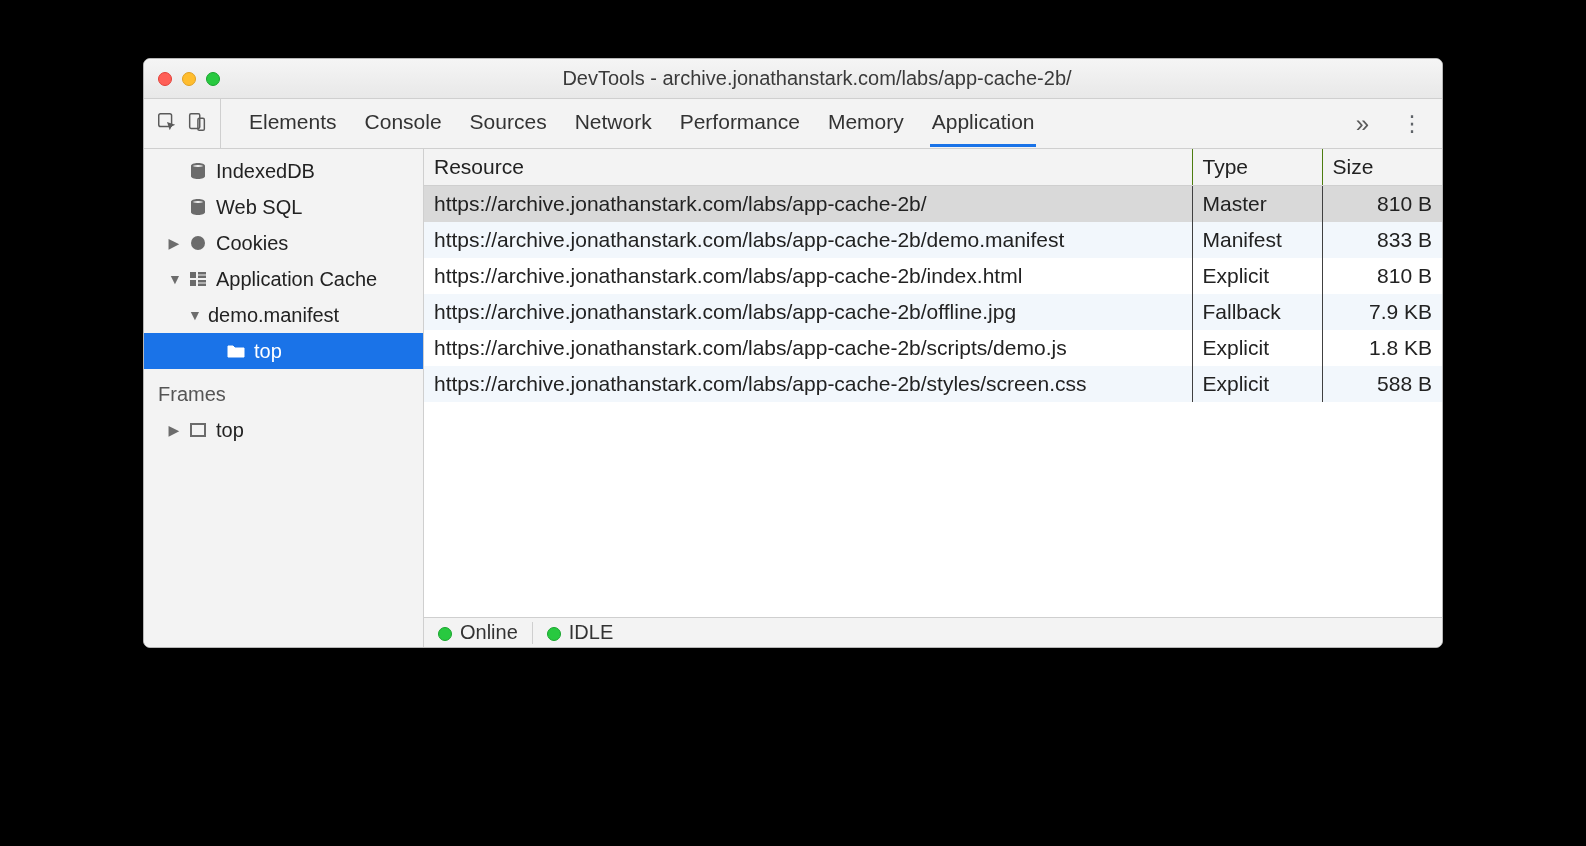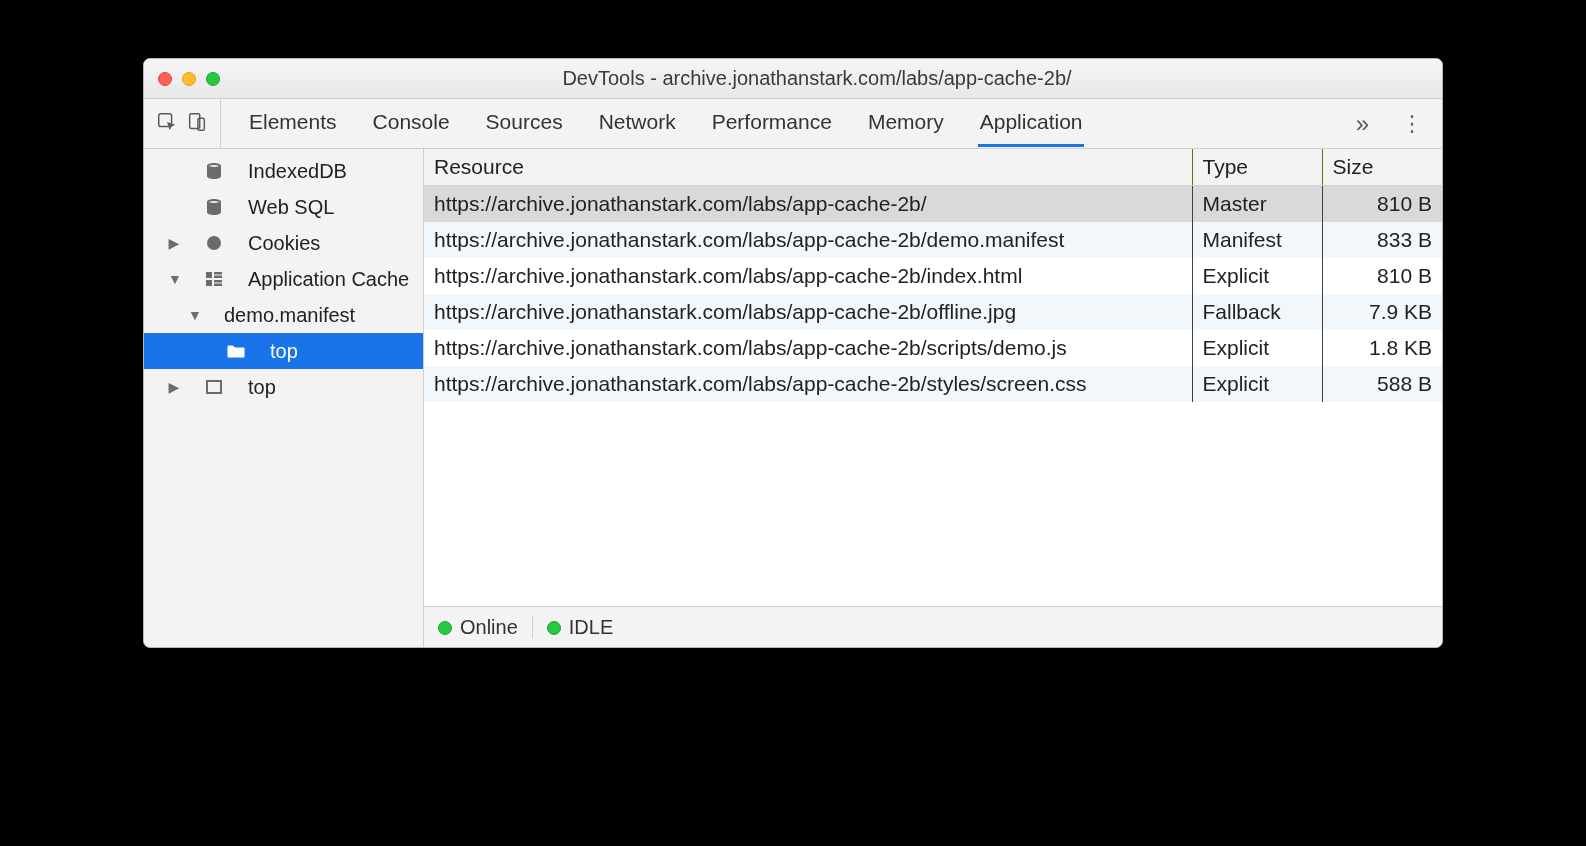--- a/index.html
+++ b/index.html
@@ -41,36 +41,36 @@
     font-size:20px; color:#3a3a3a; pointer-events:none;margin-left:48px;
   }
   .tabbar {
     height:50px;
     border-bottom:1px solid #cfcfcf;
     display:flex; align-items:center;
     background:#f3f3f3;
   }
   .tool-icons { display:flex; align-items:center; gap:8px; padding:0 12px; border-right:1px solid #cfcfcf; height:100%; }
   .tool-icons svg { width:22px; height:22px; stroke:#5a5a5a; fill:none; stroke-width:1.6; }
-  .tabs { display:flex; gap:32px; margin-left:26px; flex:1; }
+  .tabs { display:flex; gap:24px; margin-left:26px; flex:1; }
   .tab { font-size:21px; color:#333; cursor:default; padding:10px 2px; }
   .tab.active { color:#333; border-bottom:3px solid #1a73e8; }
   .overflow { color:#5a5a5a; font-size:24px; padding:0 14px; }
   .kebab { color:#5f6368; padding:0 18px; letter-spacing:1px; }
   .kebab-dots::before { content:"\22EE"; font-size:22px; }
 
   .body { display:flex; flex:1; min-height:0; }
   .sidebar {
     width:280px; background:#f3f3f3; border-right:1px solid #cfcfcf;
     font-size:20px; color:#222; overflow:hidden;
     display:flex; flex-direction:column;
   }
   .tree { padding-top:4px; }
   .tree-item {
-    display:flex; align-items:center; gap:24px;
+    display:flex; align-items:center; gap:8px;
     height:36px; padding-left:8px; white-space:nowrap;
   }
   .tree-item .tri { width:12px; text-align:center; color:#6c6c6c; font-size:14px;}
   .tree-item svg { width:20px; height:20px; }
   .section-title { font-size:20px; color:#555; padding:14px 0 6px 14px; }
   .depth1 { padding-left:24px; }
   .depth2 { padding-left:44px; }
   .depth4 { padding-left:82px; }
   .tree-item.selected { background:#1a73e8; color:#fff; }
   .tree-item.selected svg path, .tree-item.selected svg rect { fill:#fff; stroke:#fff; }
@@ -86,21 +86,21 @@
   th:last-child { border-right:none; }
   td { padding:6px 10px; border-right:1px solid #404040; color:#222; }
   td:last-child { border-right:none; }
   tr.row-sel td { background:#d9d9d9; }
   tr.row-alt td { background:#f2f7fc; }
   .col-type{ width:130px;}
   .col-size{ width:120px; text-align:right;margin-top:16px;}
   th.col-size{ text-align:left;}
 
   .statusbar {
-    height:41px; border-top:1px solid #cfcfcf; background:#f3f3f3;
+    height:30px; border-top:1px solid #cfcfcf; background:#f3f3f3;
     display:flex; align-items:center; gap:14px; padding:0 14px; font-size:20px; color:#333;
   }
   .led { width:14px; height:14px; border-radius:50%; background:#28c940; border:1px solid #19a52e; display:inline-block; margin-right:8px; vertical-align:middle;}
   .divider { width:1px; height:22px; background:#cfcfcf; }
 
   
   .ico-db path{fill:#6b6b6b;}
   .ico-cookie circle{fill:#6b6b6b;}
   .ico-grid rect{fill:#6b6b6b;}
   .ico-folder path{fill:#6b6b6b;}
@@ -191,20 +191,21 @@
           <span class="tri">▼</span>
           <span>demo.manifest</span>
         </div>
         <div class="tree-item depth4 selected">
           <svg class="ico-folder" viewBox="0 0 20 20">
               <path d="M2 5h5l2 2h9v9H2z"></path>
             </svg>
           <span>top</span>
         </div>
 
+        <div class="section-title">Frames</div>
         <div class="tree-item depth1">
           <span class="tri">▶</span>
           <svg class="ico-frame" viewBox="0 0 20 20">
               <rect x="3" y="4" width="14" height="12"></rect>
             </svg>
           <span>top</span>
         </div>
       </div>
     </div>
 

